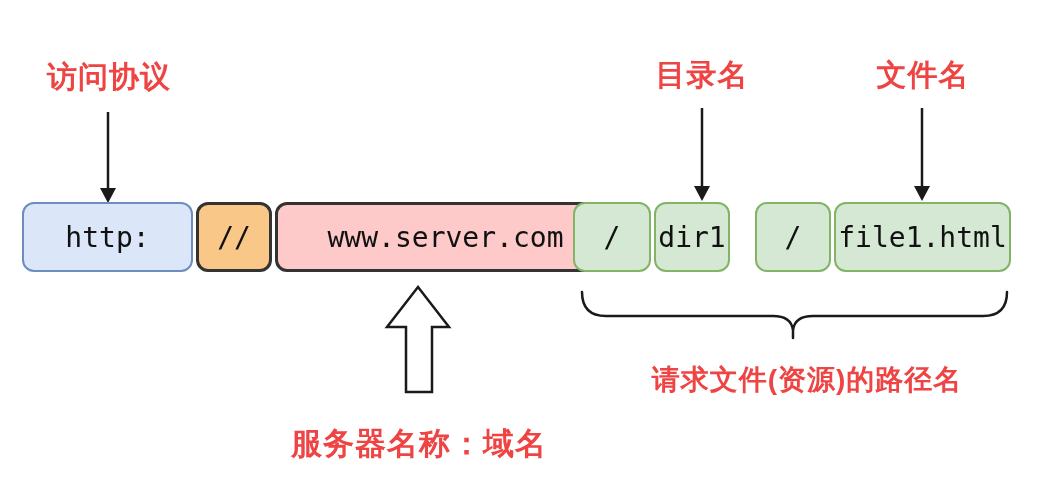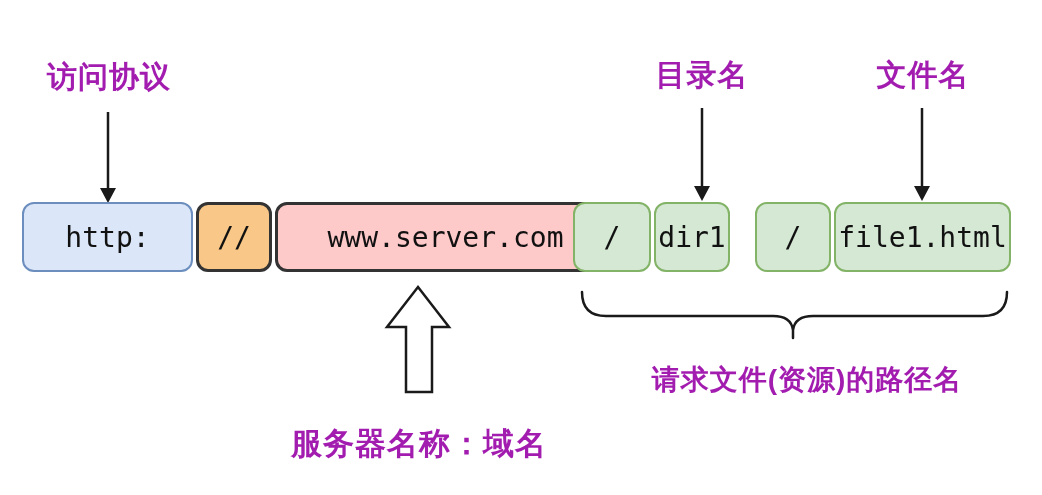--- a/index.html
+++ b/index.html
@@ -18,21 +18,21 @@
   .overlay {
     position: absolute;
     left: 0;
     top: 0;
     pointer-events: none;
   }
   .anno {
     position: absolute;
     font-weight: 700;
     font-size: 30px;
-    color: #a21caf;
+    color: #ef4444;
     text-align: center;
     white-space: nowrap;
     letter-spacing: 1px;
   }
   .seg {
     position: absolute;
     top: 202px;
     height: 70px;
     box-sizing: border-box;
     border-radius: 12px;

